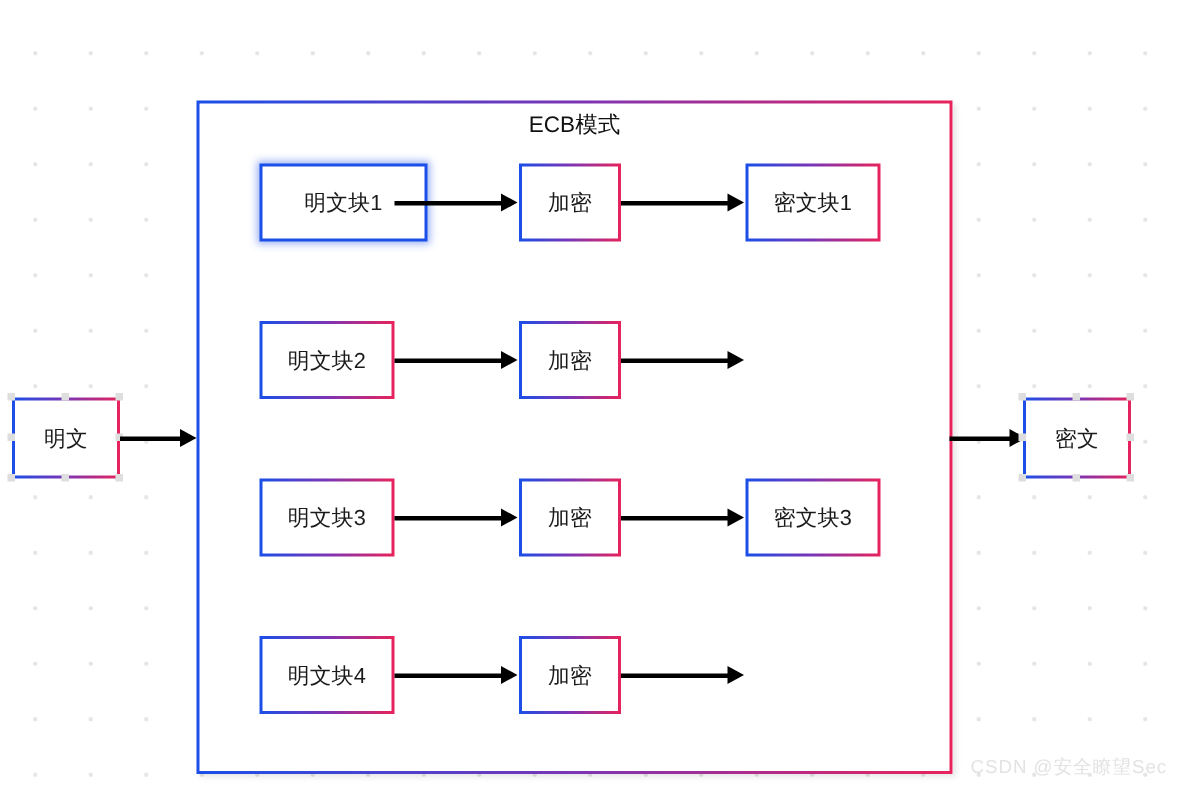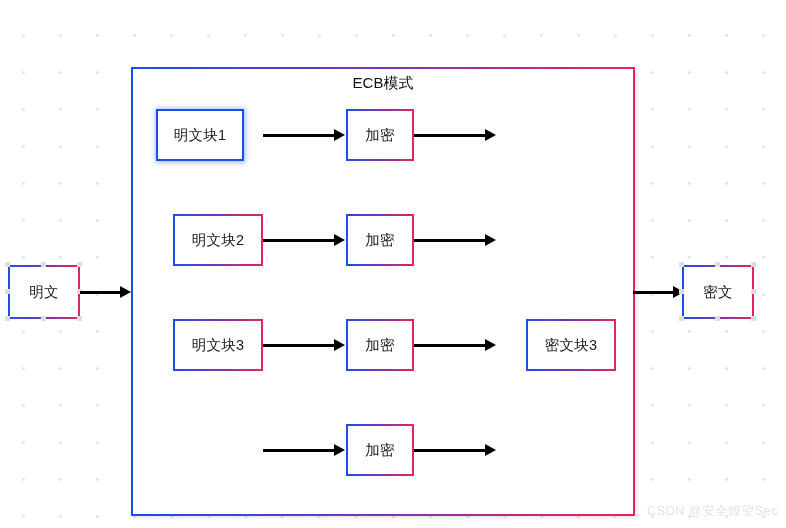--- a/index.html
+++ b/index.html
@@ -142,33 +142,36 @@
     <div class="shaft" style="width:40px;"></div>
     <div class="head" style="left:40px;"></div>
   </div>
 
   <div id="ecb-container">
     <div class="inner">
       <div id="ecb-title">ECB模式</div>
     </div>
   </div>
 
-  <div class="gbox selected" style="left:156px; top:109px; width:88px; height:52px;">
+  <div class="gbox selected" style="left:173px; top:109px; width:112px; height:52px;">
     <div class="inner">明文块1</div>
   </div>
   <div class="arrow" style="left:263px; top:129px; width:83px;">
     <div class="shaft" style="width:72px;"></div>
     <div class="head" style="left:71px;"></div>
   </div>
   <div class="gbox" style="left:346px; top:109px; width:68px; height:52px;">
     <div class="inner">加密</div>
   </div>
   <div class="arrow" style="left:414px; top:129px; width:83px;">
     <div class="shaft" style="width:72px;"></div>
     <div class="head" style="left:71px;"></div>
+  </div>
+  <div class="gbox" style="left:497px; top:109px; width:90px; height:52px;">
+    <div class="inner">密文块1</div>
   </div>
 
   <div class="gbox" style="left:173px; top:214px; width:90px; height:52px;">
     <div class="inner">明文块2</div>
   </div>
   <div class="arrow" style="left:263px; top:234px; width:83px;">
     <div class="shaft" style="width:72px;"></div>
     <div class="head" style="left:71px;"></div>
   </div>
   <div class="gbox" style="left:346px; top:214px; width:68px; height:52px;">
@@ -186,24 +189,27 @@
     <div class="shaft" style="width:72px;"></div>
     <div class="head" style="left:71px;"></div>
   </div>
   <div class="gbox" style="left:346px; top:319px; width:68px; height:52px;">
     <div class="inner">加密</div>
   </div>
   <div class="arrow" style="left:414px; top:339px; width:83px;">
     <div class="shaft" style="width:72px;"></div>
     <div class="head" style="left:71px;"></div>
   </div>
-  <div class="gbox" style="left:526px; top:319px; width:90px; height:52px;">
+  <div class="gbox" style="left:497px; top:319px; width:90px; height:52px;">
     <div class="inner">密文块3</div>
   </div>
 
+  <div class="gbox" style="left:173px; top:424px; width:90px; height:52px;">
+    <div class="inner">明文块4</div>
+  </div>
   <div class="arrow" style="left:263px; top:444px; width:83px;">
     <div class="shaft" style="width:72px;"></div>
     <div class="head" style="left:71px;"></div>
   </div>
   <div class="gbox" style="left:346px; top:424px; width:68px; height:52px;">
     <div class="inner">加密</div>
   </div>
   <div class="arrow" style="left:414px; top:444px; width:83px;">
     <div class="shaft" style="width:72px;"></div>
     <div class="head" style="left:71px;"></div>

